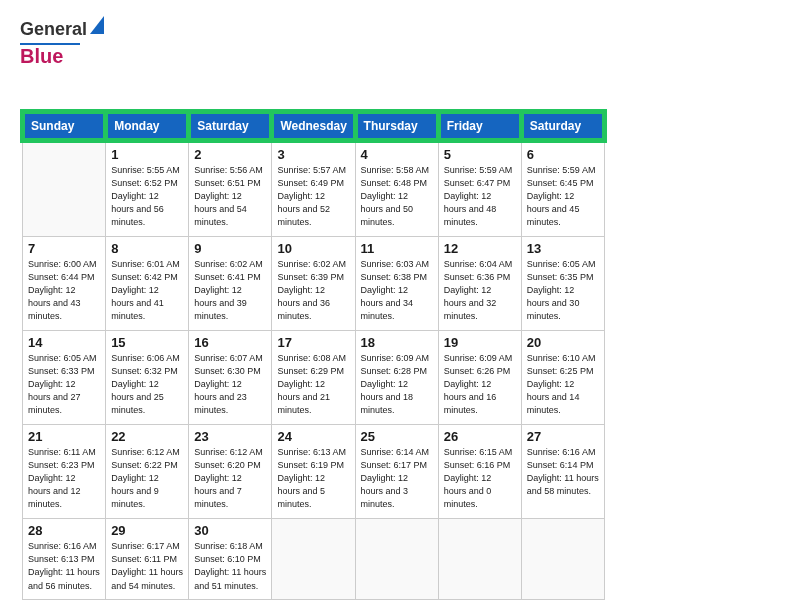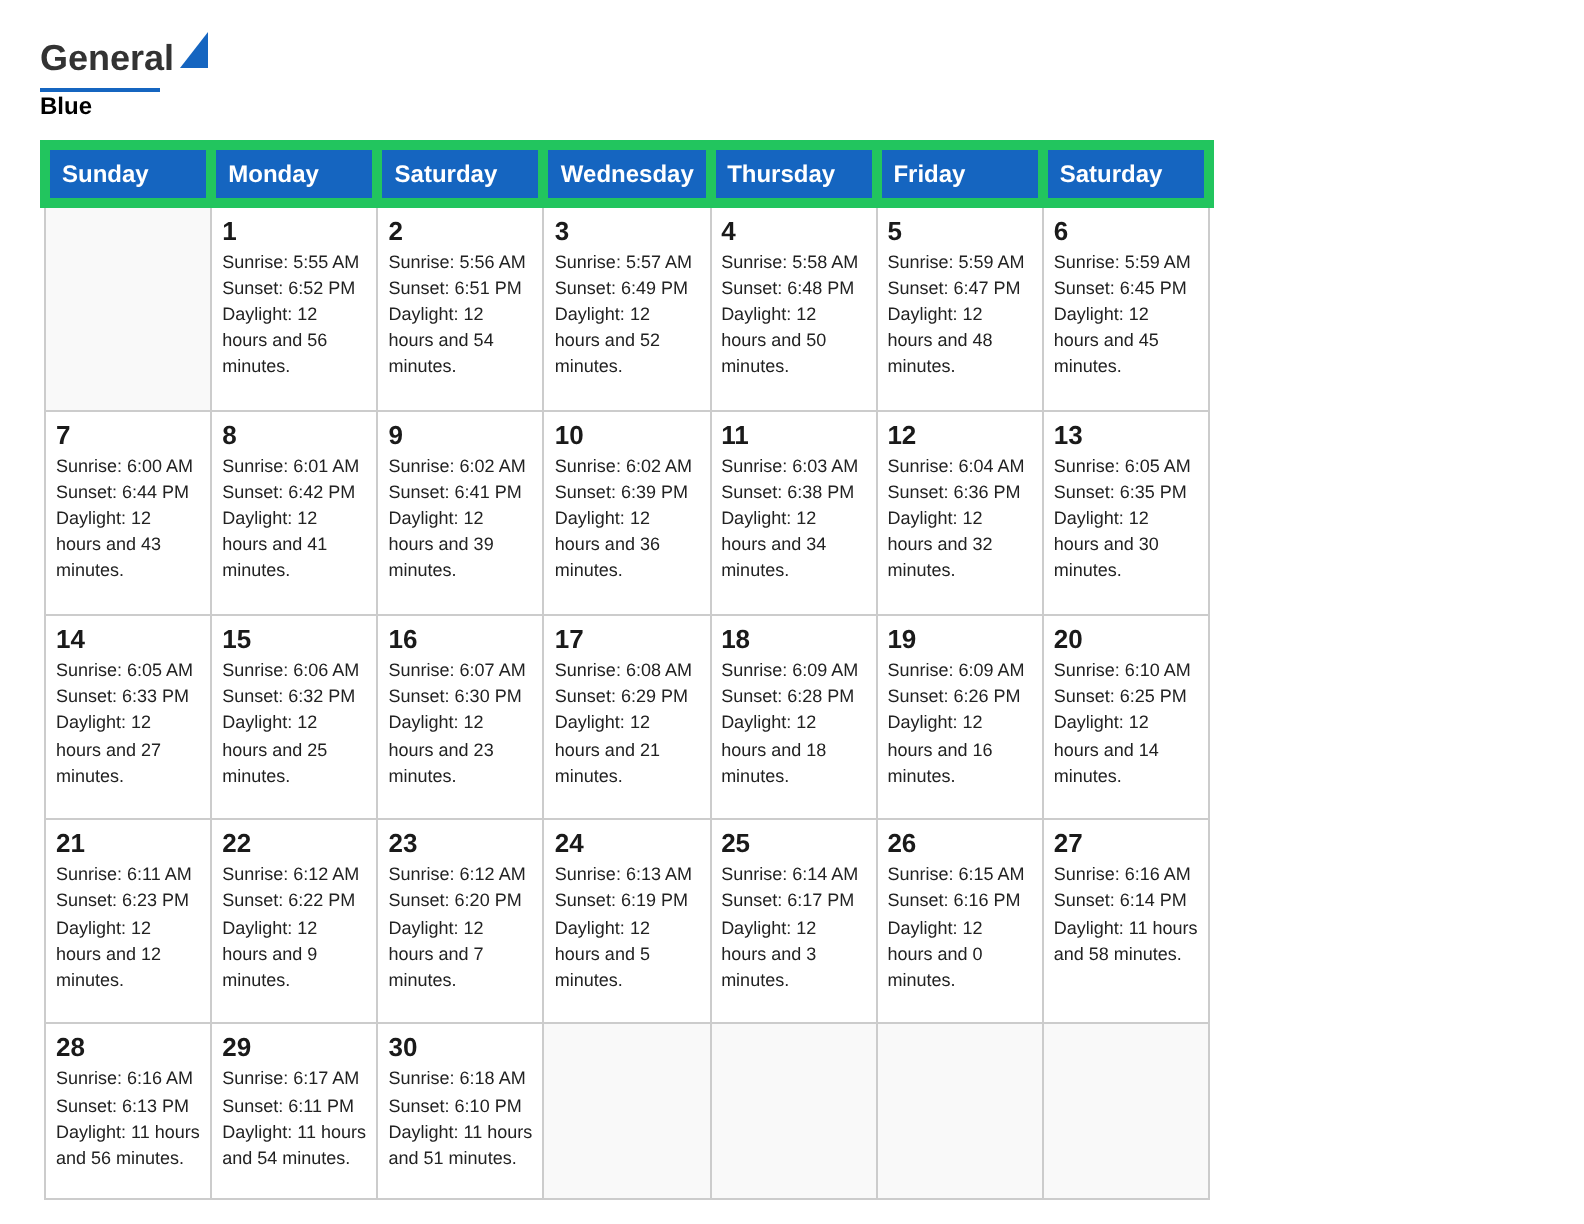--- a/index.html
+++ b/index.html
@@ -9,20 +9,21 @@
       background: #fff;
       font-family: Arial, sans-serif;
       overflow: hidden;
     }
     .page {
       width: 627px;
       height: 612px;
       padding: 16px 20px 12px 20px;
       display: flex;
       flex-direction: column;
+      gap: 31px;
     }
     .header {
       display: flex;
       justify-content: space-between;
       align-items: flex-start;
       margin-bottom: 10px;
     }
     .logo {
       display: flex;
       flex-direction: column;
@@ -98,21 +99,21 @@
     <div class="logo">
       <div style="display:flex;align-items:center;">
         <span class="logo-general" style="font-size:18px;font-weight:bold;color:#333;">General</span>
         <span style="display:inline-block;margin-left:3px;margin-bottom:4px;">
           <svg width="14" height="18" viewBox="0 0 14 18">
               <polygon points="0,18 14,18 14,0" fill="#1565c0"></polygon>
             </svg>
         </span>
       </div>
       <div class="logo-line"></div>
-      <span class="logo-blue" style="font-size:12px;font-weight:bold;color:#000000;">Blue</span>
+      <span class="logo-blue" style="font-size:20px;font-weight:bold;color:#be185d;">Blue</span>
     </div>
   </div>
 
   <table class="calendar">
     <thead>
       <tr>
         <th>Sunday</th>
         <th>Monday</th>
         <th>Saturday</th>
         <th>Wednesday</th>

